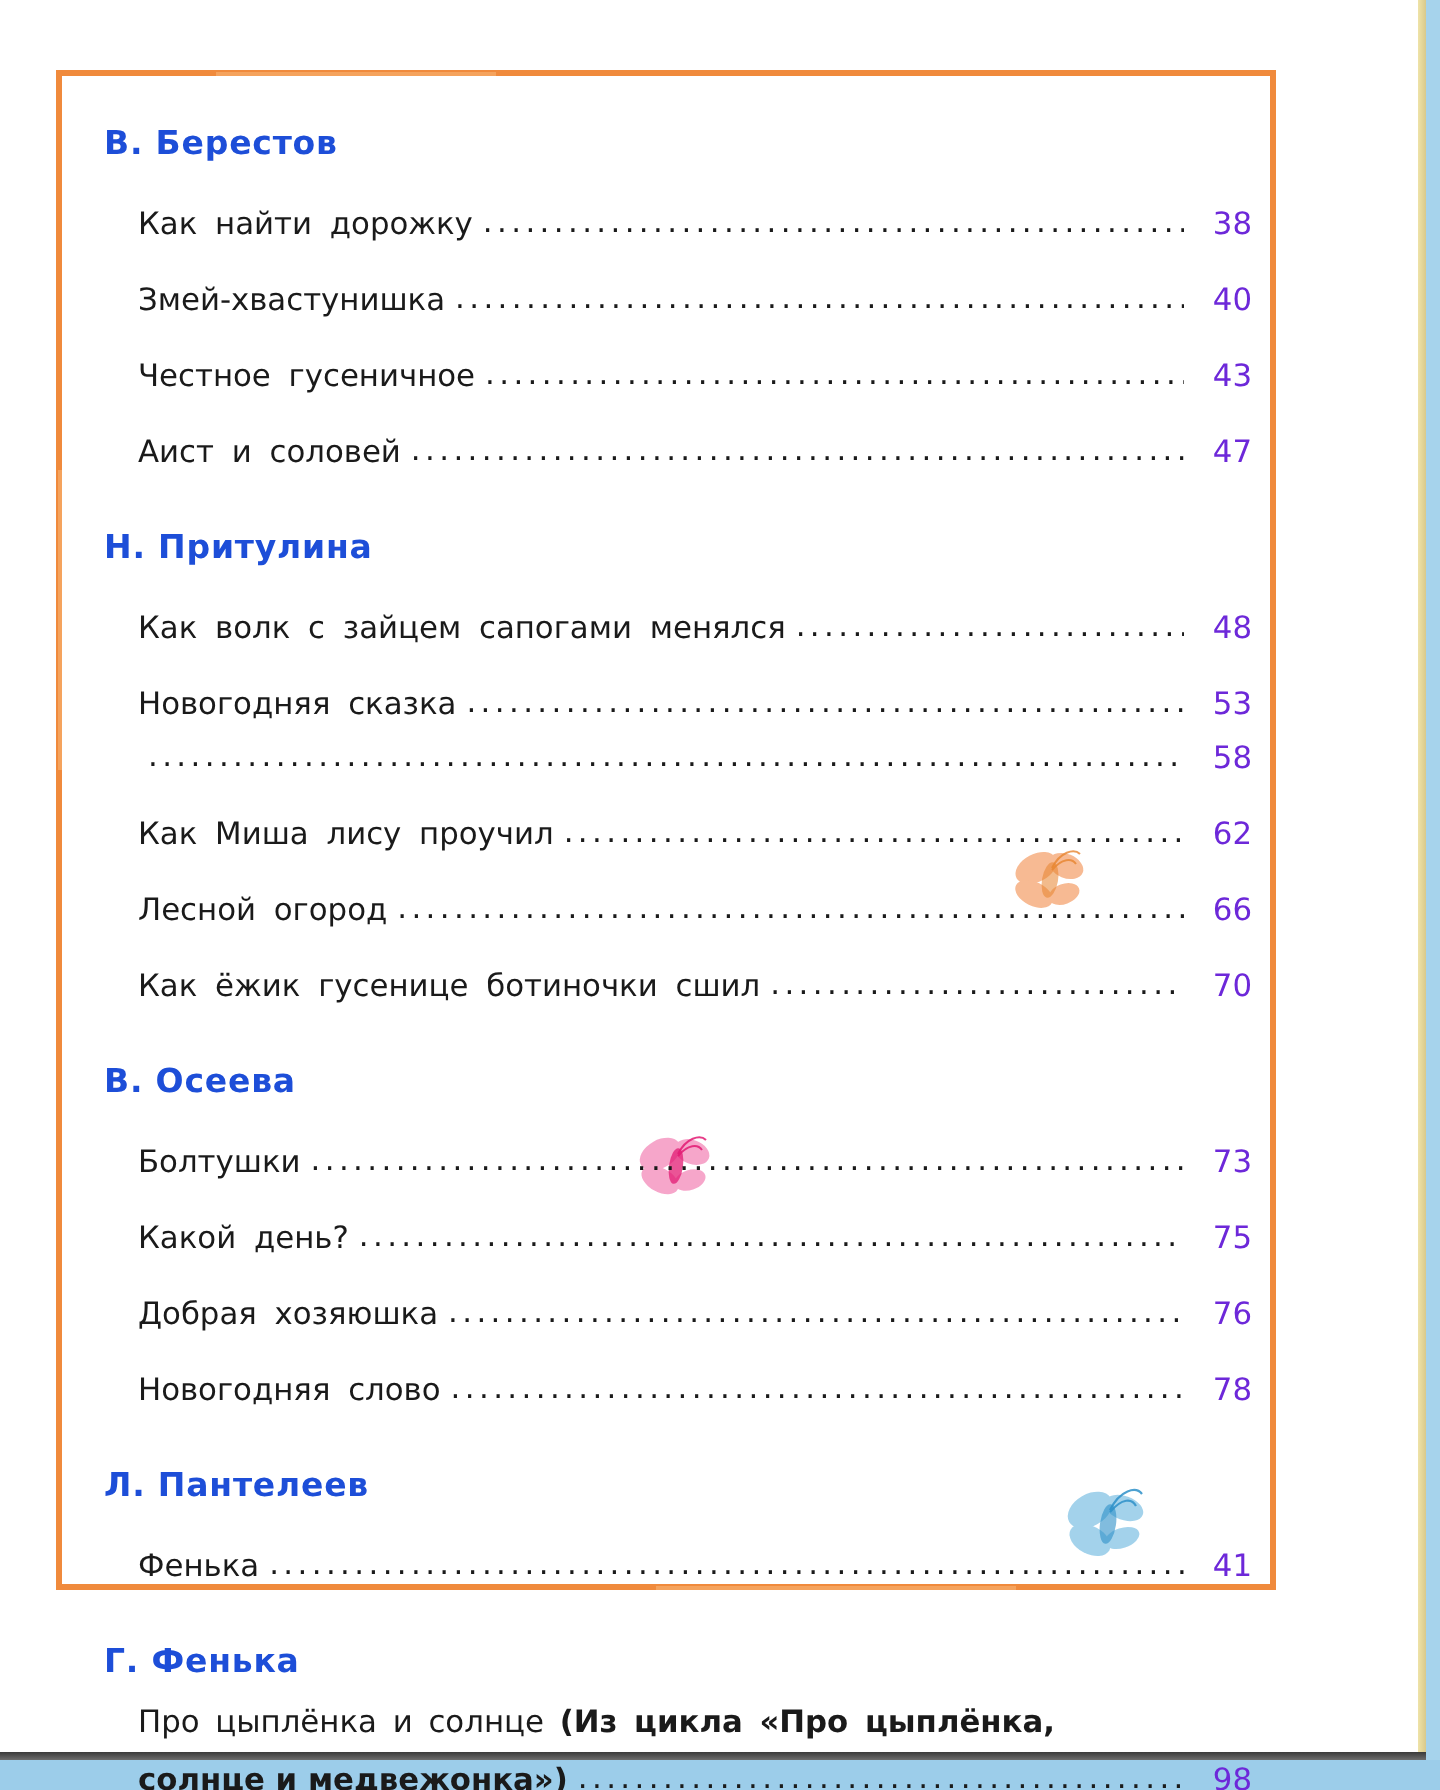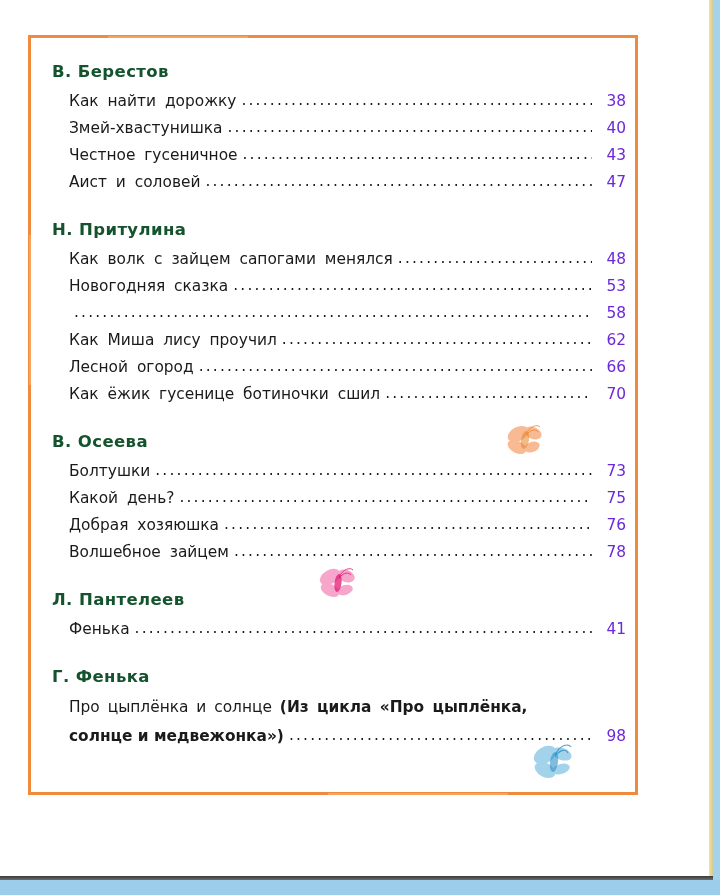--- a/index.html
+++ b/index.html
@@ -92,38 +92,39 @@
     position: absolute;
     left: 52px;
     top: 62px;
     width: 574px;
   }
   .section { margin-bottom: 6px; }
 
   .section-author {
     font-size: 16.5px;
     font-weight: bold;
-    color: #14532d;
+    color: #1d4ed8;
     letter-spacing: .4px;
     margin-bottom: 7px;
     white-space: nowrap;
   }
 
   .entry {
     display: flex;
     align-items: baseline;
     padding-left: 17px;
     font-size: 15.4px;
     color: #1a1a1a;
     line-height: 27px;
     white-space: nowrap;
   }
   .entry-title {
     word-spacing: 4px;
     flex: 0 0 auto;
+    margin-top: 11px;
   }
   .entry-title.tight { word-spacing: 0px; }
   .leader {
     flex: 1 1 auto;
     overflow: hidden;
     white-space: nowrap;
     margin: 0 4px 0 5px;
     color: #1a1a1a;
     letter-spacing: 2.2px;
     font-size: 15.4px;
@@ -298,21 +299,21 @@
         <span class="entry-title">Какой день?</span>
         <span class="leader">................................................................................................</span>
         <span class="entry-page">75</span>
       </div>
       <div class="entry">
         <span class="entry-title">Добрая хозяюшка</span>
         <span class="leader">................................................................................................</span>
         <span class="entry-page">76</span>
       </div>
       <div class="entry">
-        <span class="entry-title">Волшебное зайцем</span>
+        <span class="entry-title">Новогодняя слово</span>
         <span class="leader">................................................................................................</span>
         <span class="entry-page">78</span>
       </div>
     </div>
 
     <div class="spacer-md"></div>
 
     <div class="section">
       <div class="section-author">Л. Пантелеев</div>
       <div class="entry">

